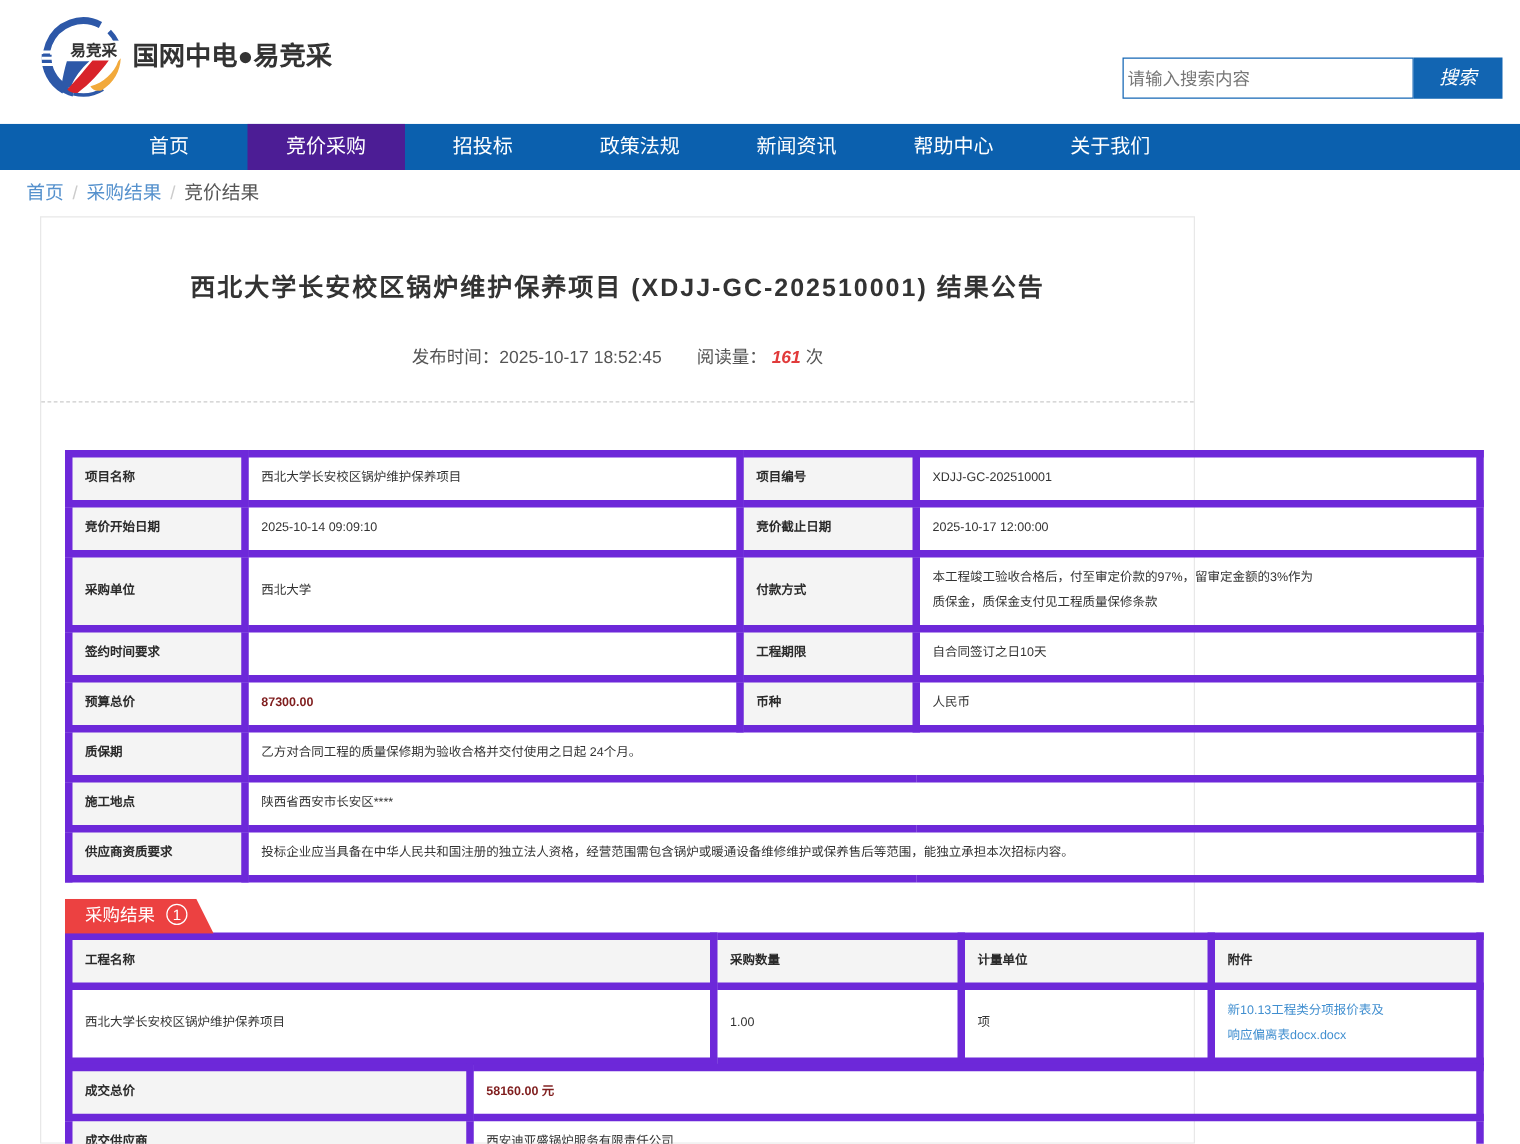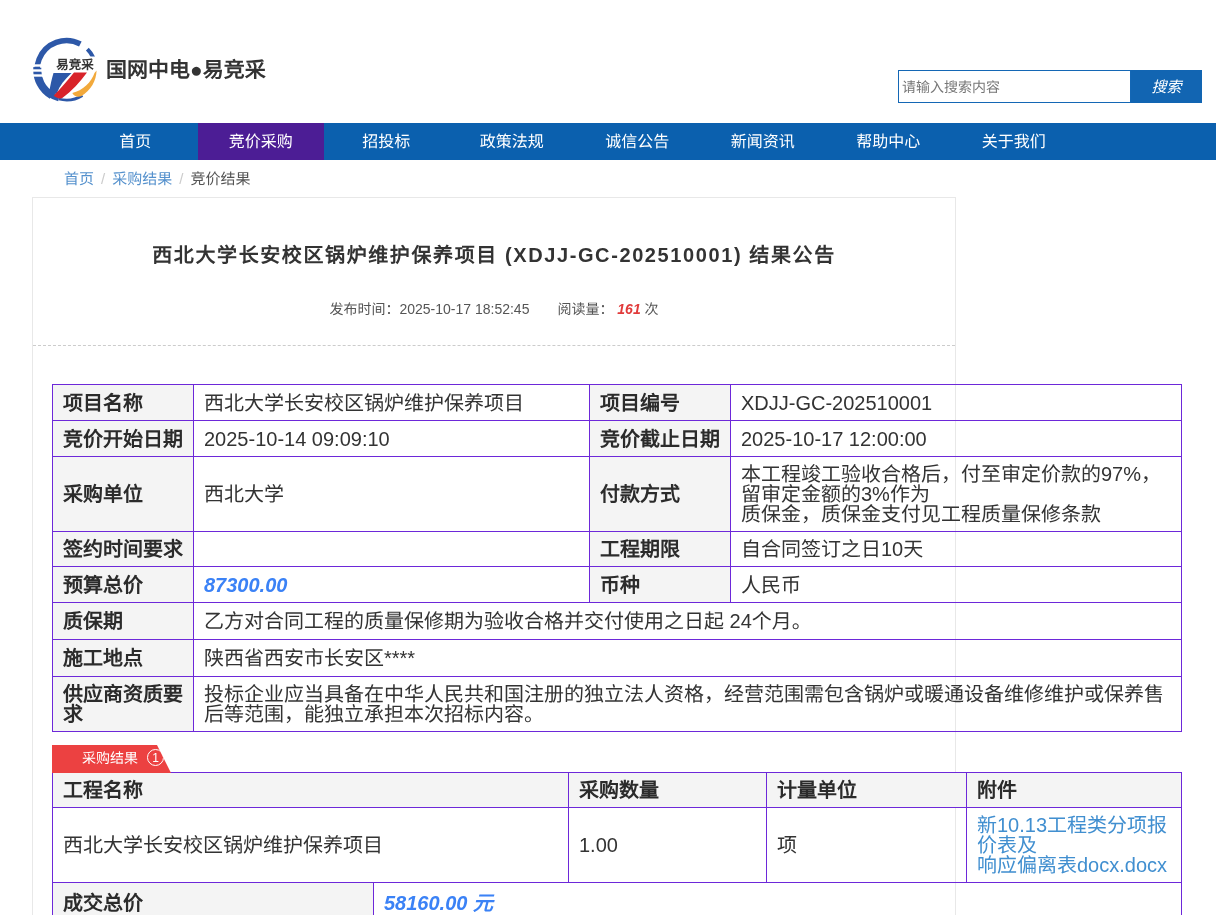--- a/index.html
+++ b/index.html
@@ -1,55 +1,55 @@
 <!DOCTYPE html>
 <html lang="zh-CN"><head>
 <meta charset="utf-8">
 <title>结果公告</title>
 <style>
 * { margin:0; padding:0; box-sizing:border-box; }
 html,body { width:1216px; background:#fff; font-family:"Liberation Sans", sans-serif; }
 body { position:relative; height:915px; overflow:hidden; }
 
 
-.header { position:relative; height:99px; background:#fff;margin-top:24px; }
+.header { position:relative; height:99px; background:#fff; }
 .logo { position:absolute; left:33px; top:12px; width:67px; height:67px; }
 .brand { position:absolute; left:106px; top:35px; font-size:21px; line-height:21px; font-weight:bold; color:#333; }
 .search { position:absolute; left:898px; top:46px; height:18px; display:flex; }
 .search input { width:233px; height:33px; border:1px solid #1467b5; padding:0 3px; font-size:14px; color:#333; outline:none; font-family:"Liberation Sans", sans-serif; }
 .search input::placeholder { color:#777; }
 .search .btn { width:71px; height:33px; background:#1265b2; color:#fff; font-size:15px; text-align:center; line-height:33px;font-style:italic; }
 
 
 .nav { height:37px; background:#0b60ae; }
 .nav ul { list-style:none; margin-left:72.5px; display:flex; }
 .nav li { width:125.5px; height:37px; line-height:37px; text-align:center; color:#fff; font-size:16px; }
 .nav li.active { background:#4c1d95; }
 
 
-.crumb { height:37px; line-height:37px; padding-left:64px; font-size:15px; color:#999; }
+.crumb { height:37px; line-height:37px; padding-left:21px; font-size:15px; color:#999; }
 .crumb a { color:#5591cd; text-decoration:none; }
 .crumb .sep { margin:0 7px; color:#ccc; }
 .crumb .cur { color:#555; }
 
 
 .box { margin-left:32px; width:924px; height:742px; border:1px solid #e8e8e8; background:#fff; }
 h1.title { margin-top:42px; text-align:center; font-size:20px; font-weight:bold; color:#333; line-height:30px; letter-spacing:1.6px; }
 .meta { margin-top:29px; text-align:center; font-size:14px; color:#555; line-height:20px; }
 .meta .rd { color:#e13b3b; font-style:italic; font-weight:bold; }
 .dash { margin-top:26px; border-top:1px dashed #ccc; height:0; }
 
 table { border-collapse:collapse; table-layout:fixed; }
-td { border:1px solid #6d28d9; font-size:20px; color:#333; padding:7px 10px; vertical-align:middle; line-height:20px; }
+td { border:6px solid #6d28d9; font-size:10px; color:#333; padding:7px 10px; vertical-align:middle; line-height:20px; }
 td.lb { background:#f4f4f4; font-weight:bold; color:#2b2b2b; }
 .t1 { margin:38px 0 0 19px; width:1129px; }
-.red { color:#3b82f6; font-weight:bold;font-style:italic; }
+.red { color:#7f1d1d; font-weight:bold; }
 
 
-.tag { position:relative; margin:13px 0 0 19px; width:120px; height:28px; margin-bottom:-1px; background:#ec4141; clip-path:polygon(0 0, 105px 0, 119px 28px, 0 28px); color:#fff; font-size:14px; line-height:27px; padding-left:30px; }
+.tag { position:relative; margin:13px 0 0 19px; width:120px; height:28px; margin-bottom:-1px; background:#ec4141; clip-path:polygon(0 0, 105px 0, 119px 28px, 0 28px); color:#fff; font-size:14px; line-height:27px; padding-left:16px; }
 .tag .num { display:inline-block; width:17px; height:17px; line-height:16px; border:1px solid #fff; border-radius:50%; text-align:center; font-size:12px; margin-left:9px; vertical-align:1px; padding-left:0; }
 
 .t2 { margin:0 0 0 19px; width:1129px; }
 .t3 { margin:-1px 0 0 19px; width:1129px; }
 a.att { color:#418fd0; text-decoration:none; }
 </style>
 </head>
 <body>
 
 <div class="header">
@@ -75,21 +75,20 @@
     <div class="btn">搜索</div>
   </div>
 </div>
 
 <div class="nav">
   <ul>
     <li>首页</li>
     <li class="active">竞价采购</li>
     <li>招投标</li>
     <li>政策法规</li>
-    <li>诚信公告</li>
     <li>新闻资讯</li>
     <li>帮助中心</li>
     <li>关于我们</li>
   </ul>
 </div>
 
 <div class="crumb"><a href="#">首页</a><span class="sep">/</span><a href="#">采购结果</a><span class="sep">/</span><span class="cur">竞价结果</span></div>
 
 <div class="box">
   <h1 class="title">西北大学长安校区锅炉维护保养项目 (XDJJ-GC-202510001) 结果公告</h1>

